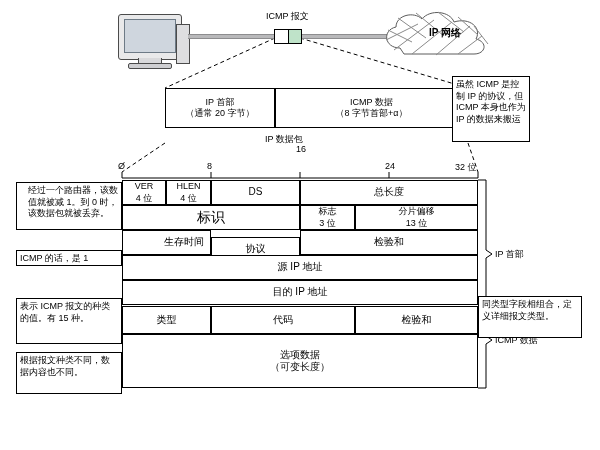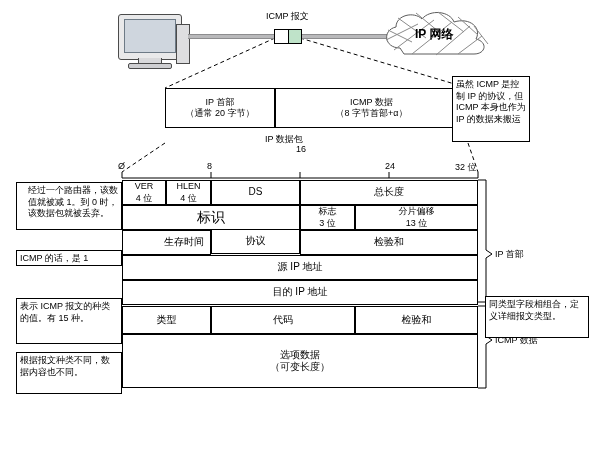--- a/index.html
+++ b/index.html
@@ -64,21 +64,21 @@
   
   .wire{position:absolute;height:3px;background:#b9b9bb;border-top:1px solid #8d8d8f;border-bottom:1px solid #8d8d8f;}
   .pkt{position:absolute;width:26px;height:13px;border:1px solid #000;background:#fff;display:flex;}
   .pkt i{display:block;flex:1;border-right:1px solid #000;}
   .pkt i:last-child{border-right:none;background:#bfe3c9;}
 
   
   .cloud{position:absolute;left:378px;top:8px;width:120px;height:56px;}
   .cloud svg{display:block;}
   .cloud-label{
-    position:absolute;left:415px;top:26px;font-size:12px;font-weight:bold;white-space:nowrap;
+    position:absolute;left:429px;top:26px;font-size:10px;font-weight:bold;white-space:nowrap;
   }
 
   .title{
     position:absolute;left:0;top:424px;width:600px;text-align:center;
     font-size:11px;
   }
 </style>
 </head>
 <body>
 
@@ -173,21 +173,21 @@
   <div class="box" style="left:300px;top:205px;width:55px;height:25px;flex-direction:column;font-size:9px;">
     <span>标志</span>
     <span>3 位</span>
   </div>
   <div class="box" style="left:355px;top:205px;width:123px;height:25px;flex-direction:column;font-size:9px;">
     <span>分片偏移</span>
     <span>13 位</span>
   </div>
 
   <div class="box" style="left:122px;top:230px;width:89px;height:25px;font-size:10px;padding-left:35px;">生存时间</div>
-  <div class="box" style="left:211px;top:229px;width:89px;height:25px;font-size:10px;">协议</div>
+  <div class="box" style="left:211px;top:237px;width:89px;height:25px;font-size:10px;">协议</div>
   <div class="box" style="left:300px;top:230px;width:178px;height:25px;font-size:10px;">检验和</div>
 
   <div class="box" style="left:122px;top:255px;width:356px;height:25px;font-size:10px;">源 IP 地址</div>
 
   <div class="box" style="left:122px;top:280px;width:356px;height:25px;font-size:10px;">目的 IP 地址</div>
 
   <div class="box" style="left:122px;top:306px;width:89px;height:28px;font-size:10px;">类型</div>
   <div class="box" style="left:211px;top:306px;width:144px;height:28px;font-size:10px;">代码</div>
   <div class="box" style="left:355px;top:306px;width:123px;height:28px;font-size:10px;">检验和</div>
 
@@ -202,15 +202,15 @@
   <div class="note" style="left:452px;top:76px;width:78px;height:66px;">虽然 ICMP 是控制 IP 的协议，但 ICMP 本身也作为 IP 的数据来搬运</div>
 
   <div class="note" style="left:16px;top:182px;width:106px;height:48px;padding-left:11px;">经过一个路由器，该数值就被减 1。到 0 时，该数据包就被丢弃。</div>
 
   <div class="note" style="left:16px;top:250px;width:106px;height:16px;">ICMP 的话，是 1</div>
 
   <div class="note" style="left:16px;top:298px;width:106px;height:46px;">表示 ICMP 报文的种类的值。有 15 种。</div>
 
   <div class="note" style="left:16px;top:352px;width:106px;height:42px;">根据报文种类不同，数据内容也不同。</div>
 
-  <div class="note" style="left:478px;top:296px;width:104px;height:42px;margin-left:7px;">同类型字段相组合，定义详细报文类型。</div>
+  <div class="note" style="left:478px;top:296px;width:104px;height:42px;">同类型字段相组合，定义详细报文类型。</div>
 
 </div>
 
 </body></html>

